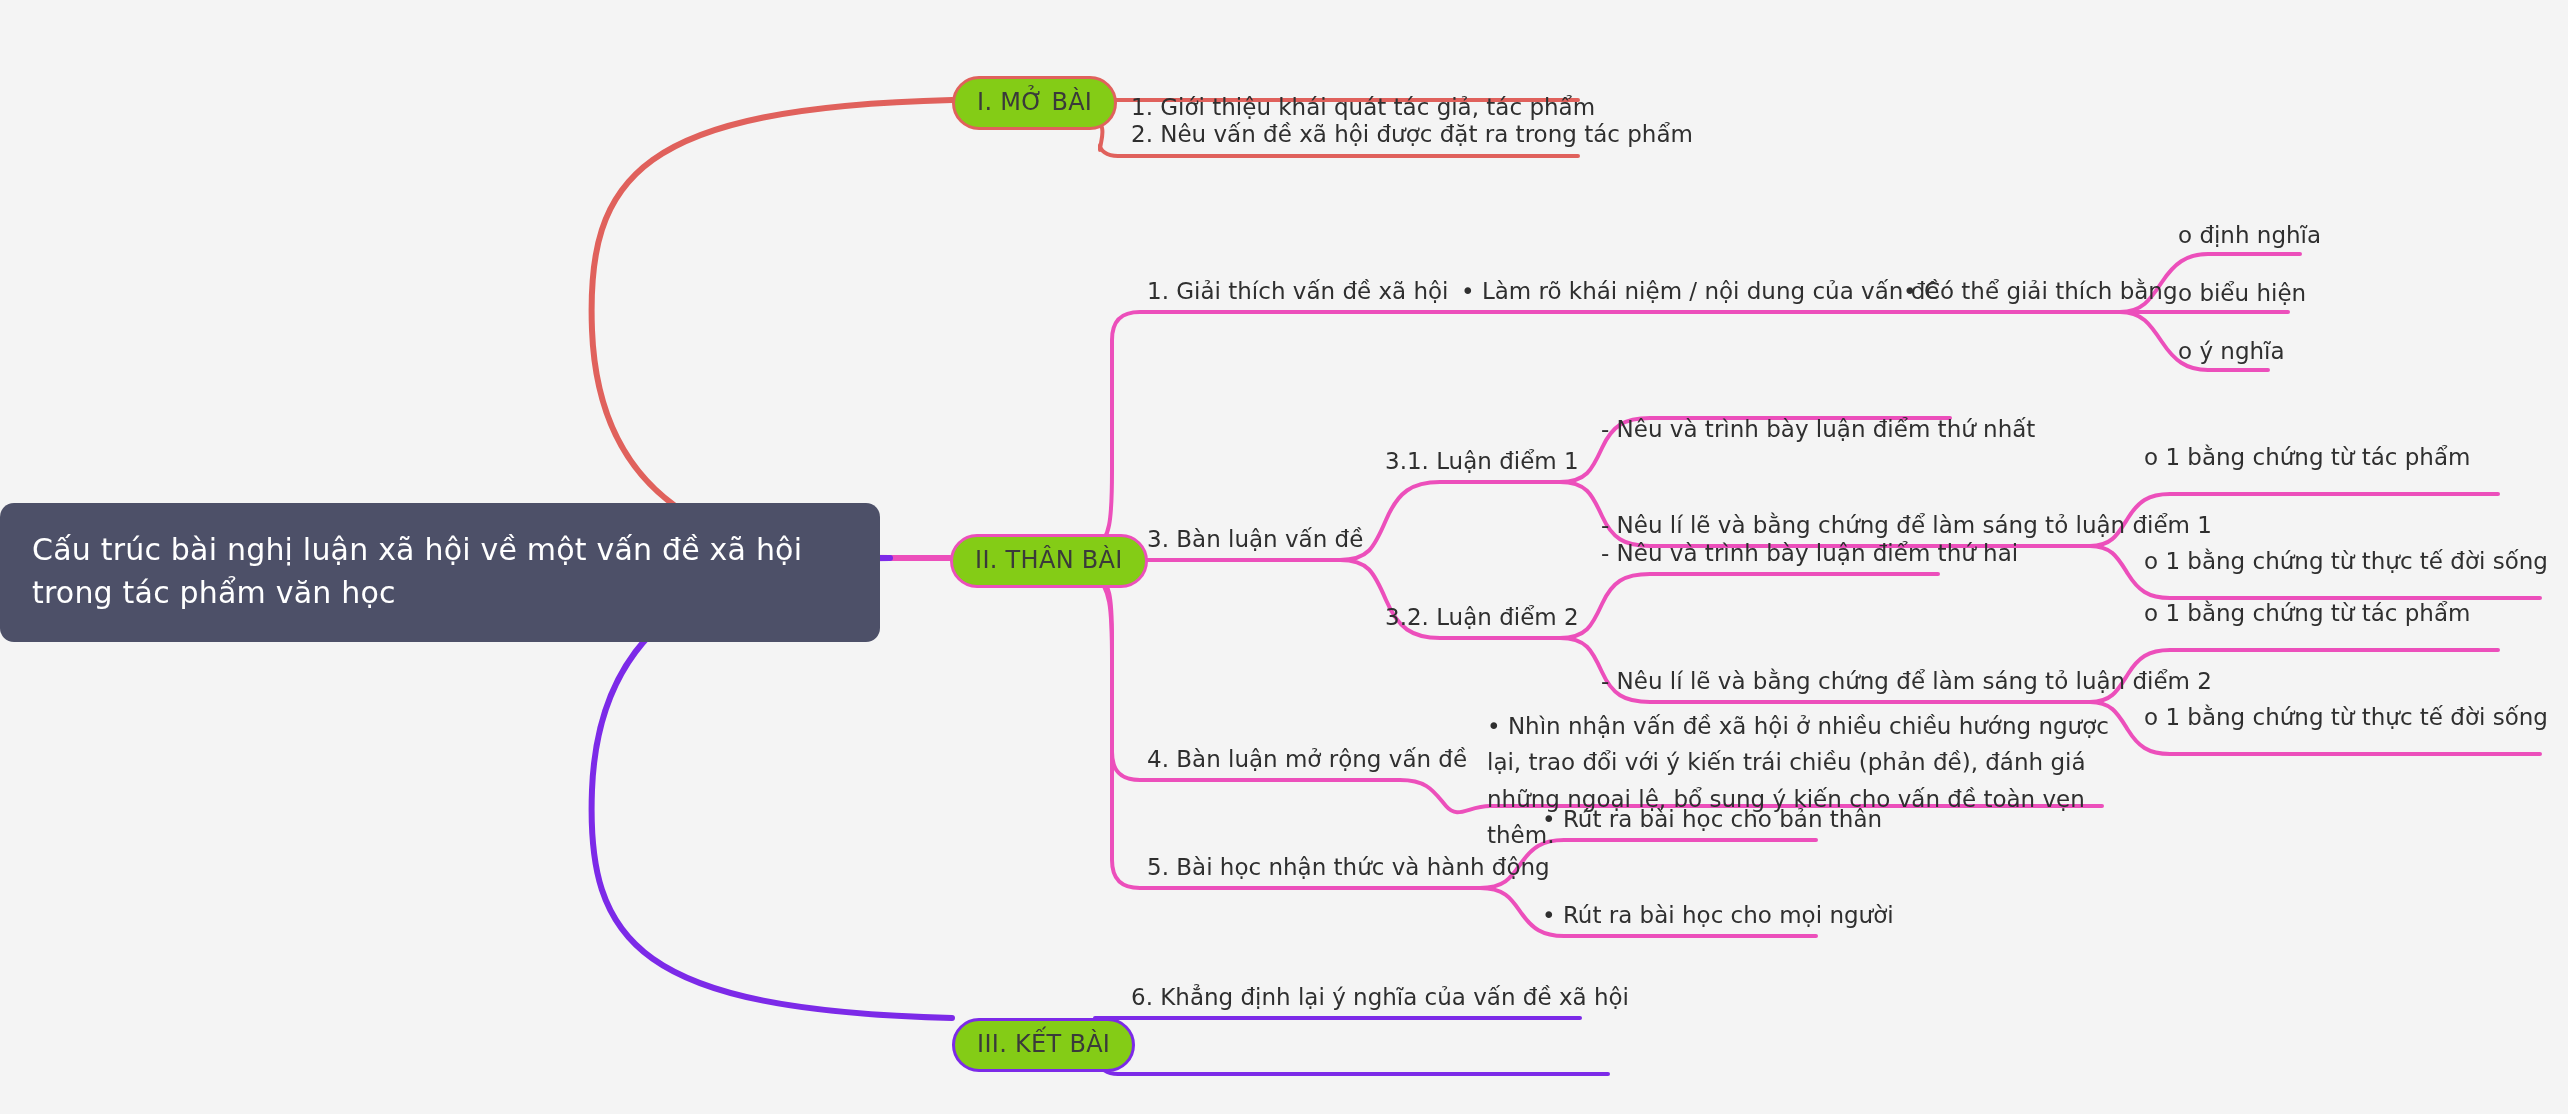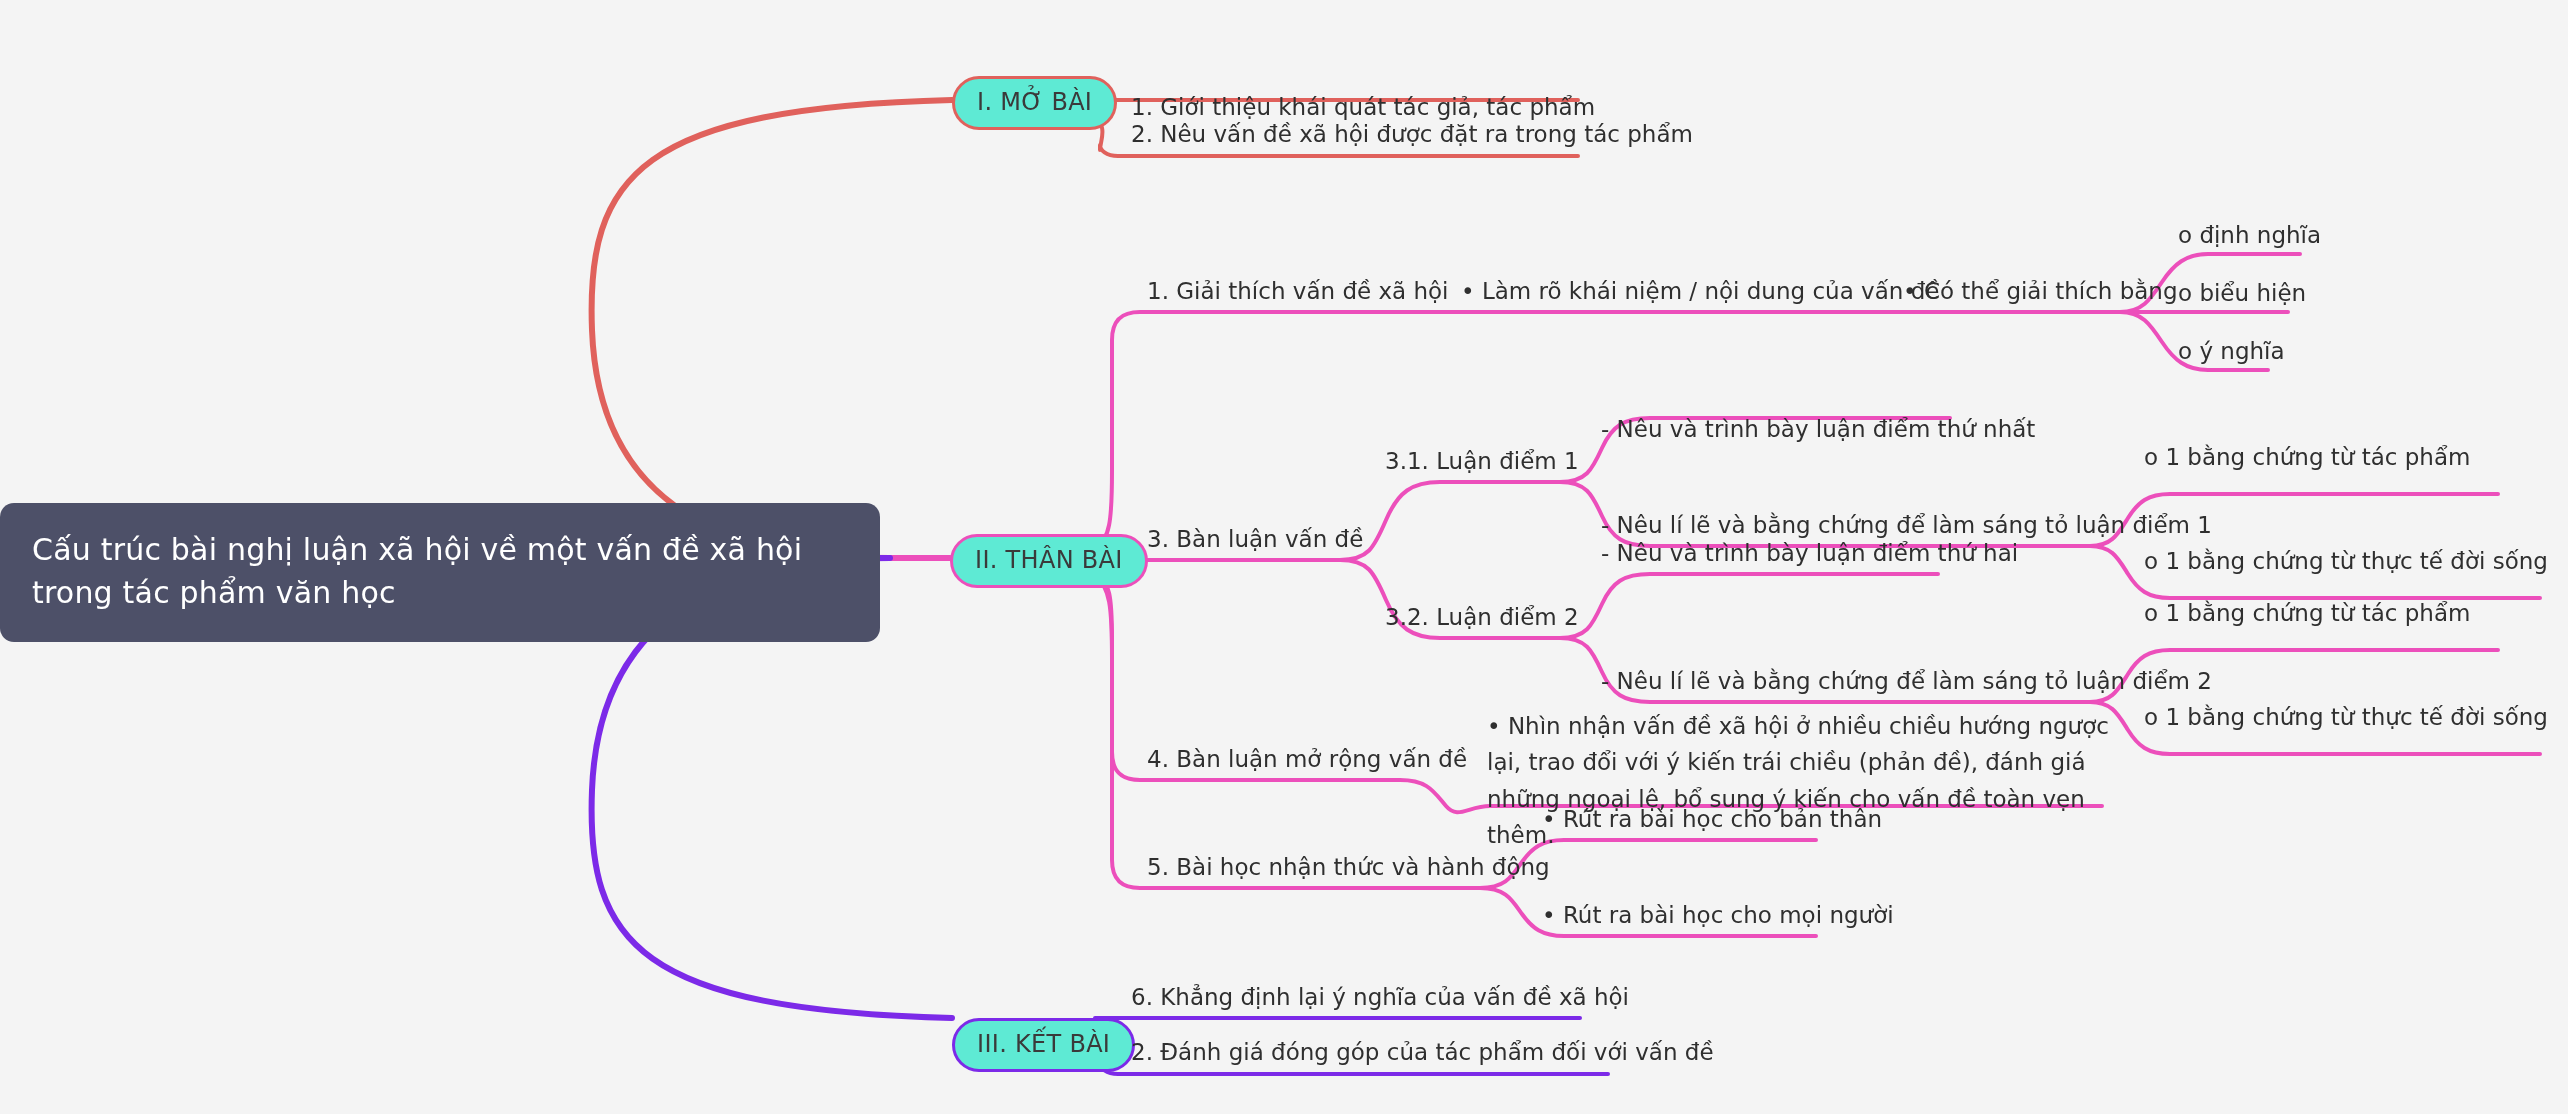--- a/index.html
+++ b/index.html
@@ -23,21 +23,21 @@
     border-radius:14px;
     padding:26px 52px 28px 32px;
     font-size:30px;line-height:1.42;
     letter-spacing:.2px;
     box-sizing:border-box;
   }
 
   
   .pill{
     position:absolute;
-    background:#5eead4;
+    background:#84cc16;
     border:3px solid #cccccc;
     border-radius:30px;
     padding:9px 22px 11px 22px;
     font-size:24px;
     color:#3a3a3a;
     white-space:nowrap;
     letter-spacing:.3px;
   }
   .pill.red{border-color:#e0615c;}
   .pill.pink{border-color:#ec4fbb;}
@@ -145,15 +145,14 @@
   <div class="lbl" style="left:2144px;top:700px;">o 1 bằng chứng từ thực tế đời sống</div>
 
   <div class="lbl" style="left:1147px;top:742px;">4. Bàn luận mở rộng vấn đề</div>
   <div class="lbl wrap" style="left:1487px;top:708px;width:630px;">• Nhìn nhận vấn đề xã hội ở nhiều chiều hướng ngược lại, trao đổi với ý kiến trái chiều (phản đề), đánh giá những ngoại lệ, bổ sung ý kiến cho vấn đề toàn vẹn thêm.</div>
 
   <div class="lbl" style="left:1147px;top:850px;text-align:right;">5. Bài học nhận thức và hành động</div>
   <div class="lbl" style="left:1542px;top:898px;">• Rút ra bài học cho mọi người</div>
   <div class="lbl" style="left:1542px;top:802px;">• Rút ra bài học cho bản thân</div>
 
   <div class="lbl" style="left:1131px;top:980px;">6. Khẳng định lại ý nghĩa của vấn đề xã hội</div>
-  <div class="lbl" style="left:1131px;top:1035px;">2. Đánh giá đóng góp của tác phẩm đối với vấn đề</div>
 
 </div>
 
 </body></html>

